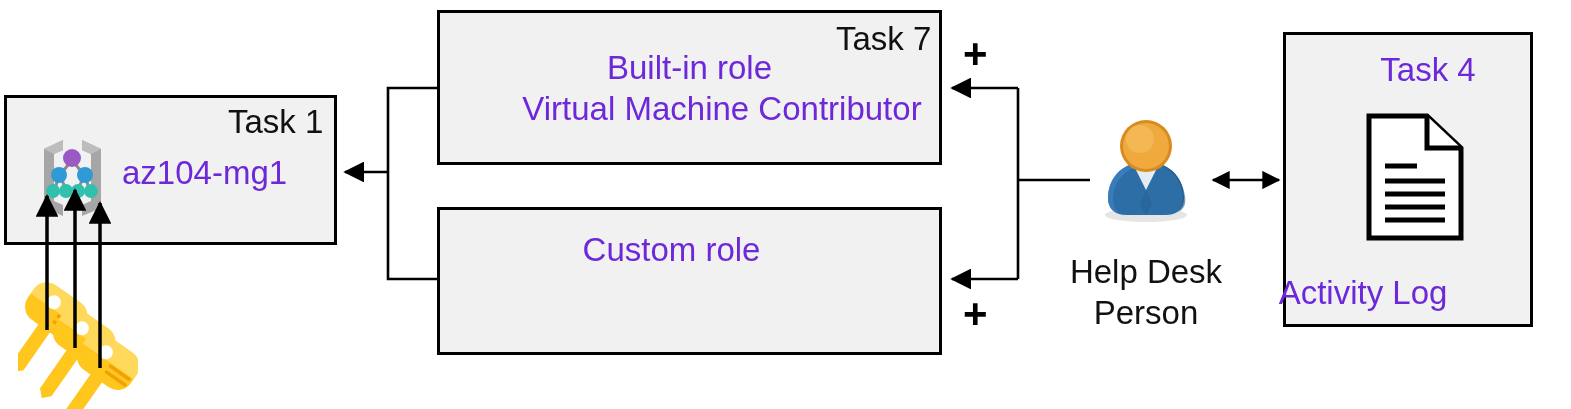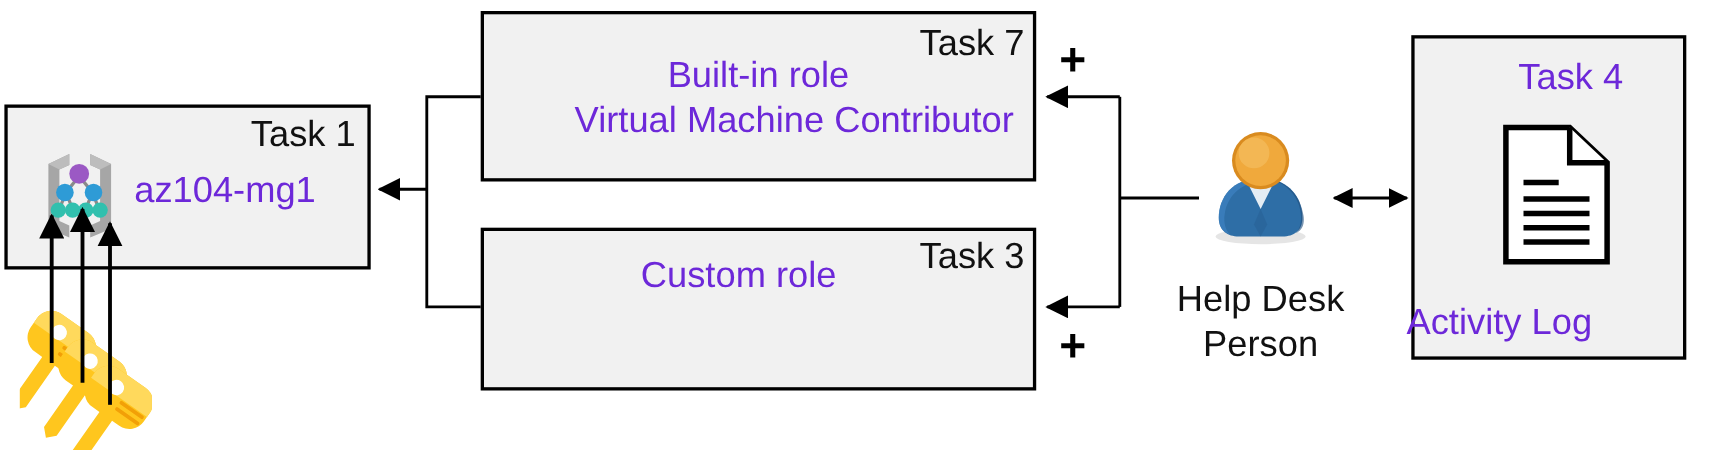--- a/index.html
+++ b/index.html
@@ -131,21 +131,20 @@
       </g>
     </svg>
   </div>
 
   <div class="box" style="left:437px; top:10px; width:505px; height:155px;"></div>
   <div class="corner-label" style="left:836px; top:22px;">Task 7</div>
   <div class="center-label" style="left:437px; top:50px; width:505px;">Built-in role</div>
   <div class="center-label" style="left:437px; top:91px; width:482px;margin-left:44px;">Virtual Machine Contributor</div>
 
   <div class="box" style="left:437px; top:207px; width:505px; height:148px;"></div>
-  <div class="corner-label" style="left:836px; top:216px;">Task 3</div>
   <div class="center-label" style="left:437px; top:232px; width:469px;">Custom role</div>
 
   <div class="plus" style="left:963px; top:33px;">+</div>
   <div class="plus" style="left:963px; top:293px;">+</div>
 
   <div class="icon-holder" style="left:1096px; top:118px; width:100px; height:105px;">
     <svg viewBox="0 0 100 105" width="100" height="105">
       <ellipse cx="50" cy="97" rx="41" ry="7" fill="#000000" opacity="0.10"></ellipse>
 
       <path d="M50 44 C24 44 12 62 12 80 C12 92 20 97 30 97 h40 c10 0 18 -5 18 -17 C88 62 76 44 50 44 Z" fill="#2e6ea6"></path>

